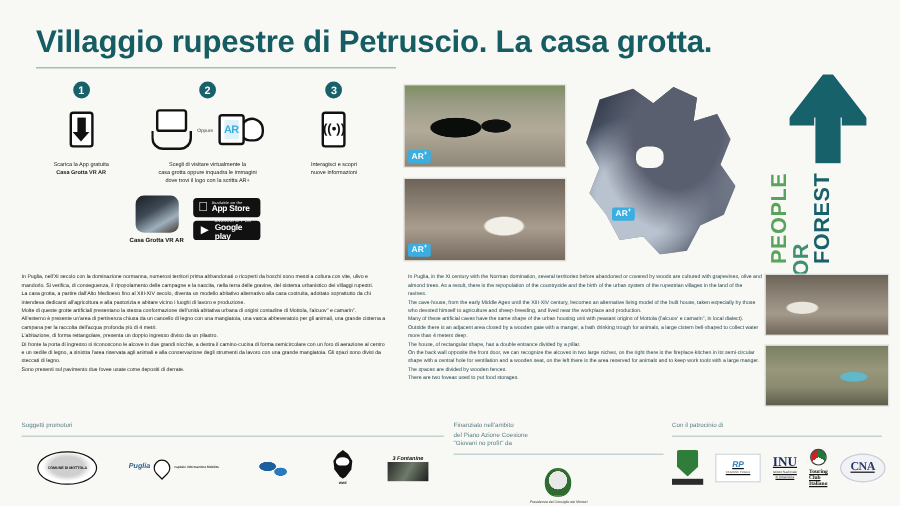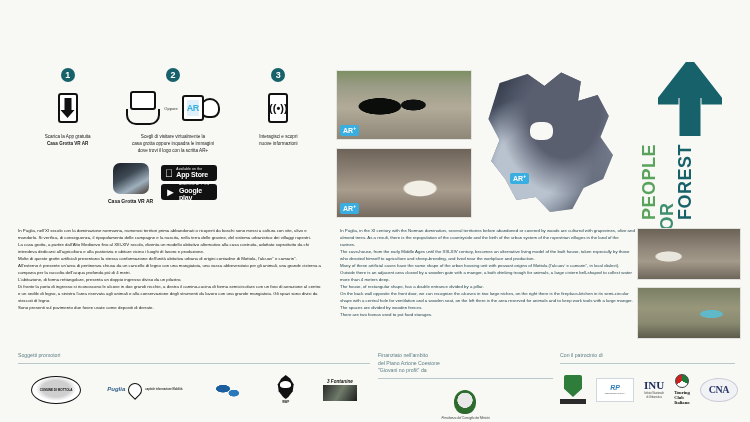--- a/index.html
+++ b/index.html
@@ -201,20 +201,24 @@
   .lg-tci{font-family:"Liberation Serif",serif;font-size:4.6px;font-weight:bold;color:#111;margin-top:2px;}
   .lg-cna{width:36px;height:22px;border-radius:50%;background:#f1f2f5;border:1px solid #c9ccd6;
     display:flex;align-items:center;justify-content:center;}
   .lg-cna span{font-family:"Liberation Serif",serif;font-size:10px;font-weight:bold;color:#2b3a6b;letter-spacing:-0.5px;}
 </style>
 </head>
 <body>
 
 <div class="page">
 
+  <div class="header">
+    <div class="title">Villaggio rupestre di Petruscio. La casa grotta.</div>
+    <div class="title-rule"></div>
+  </div>
 
   <div class="steps">
 
     <div class="step">
       <div class="step-num">1</div>
       <div class="step-art">
         <div class="phone">
             <div class="arrow-dn"></div>
           </div>
       </div>
@@ -374,21 +378,21 @@
         <div class="lg">
           <div class="lg-emblem"></div>
           <div class="lg-sub">Presidenza del Consiglio dei Ministri</div>
         </div>
       </div>
     </div>
 
     <div class="fcol fcol-3">
       <div class="flabel">Con il patrocinio di</div>
       <div class="frule"></div>
-      <div class="flogos" style="justify-content:flex-start;gap:10px;">
+      <div class="flogos" style="justify-content:flex-start;gap:10px;text-decoration:underline;">
         <div class="lg">
           <div class="lg-shield"></div>
           <div class="lg-ribbon"></div>
         </div>
         <div class="lg">
           <div class="lg-rfm">
             <div class="rf">RP</div>
             <div class="rs">REGIONE PUGLIA</div>
           </div>
         </div>

